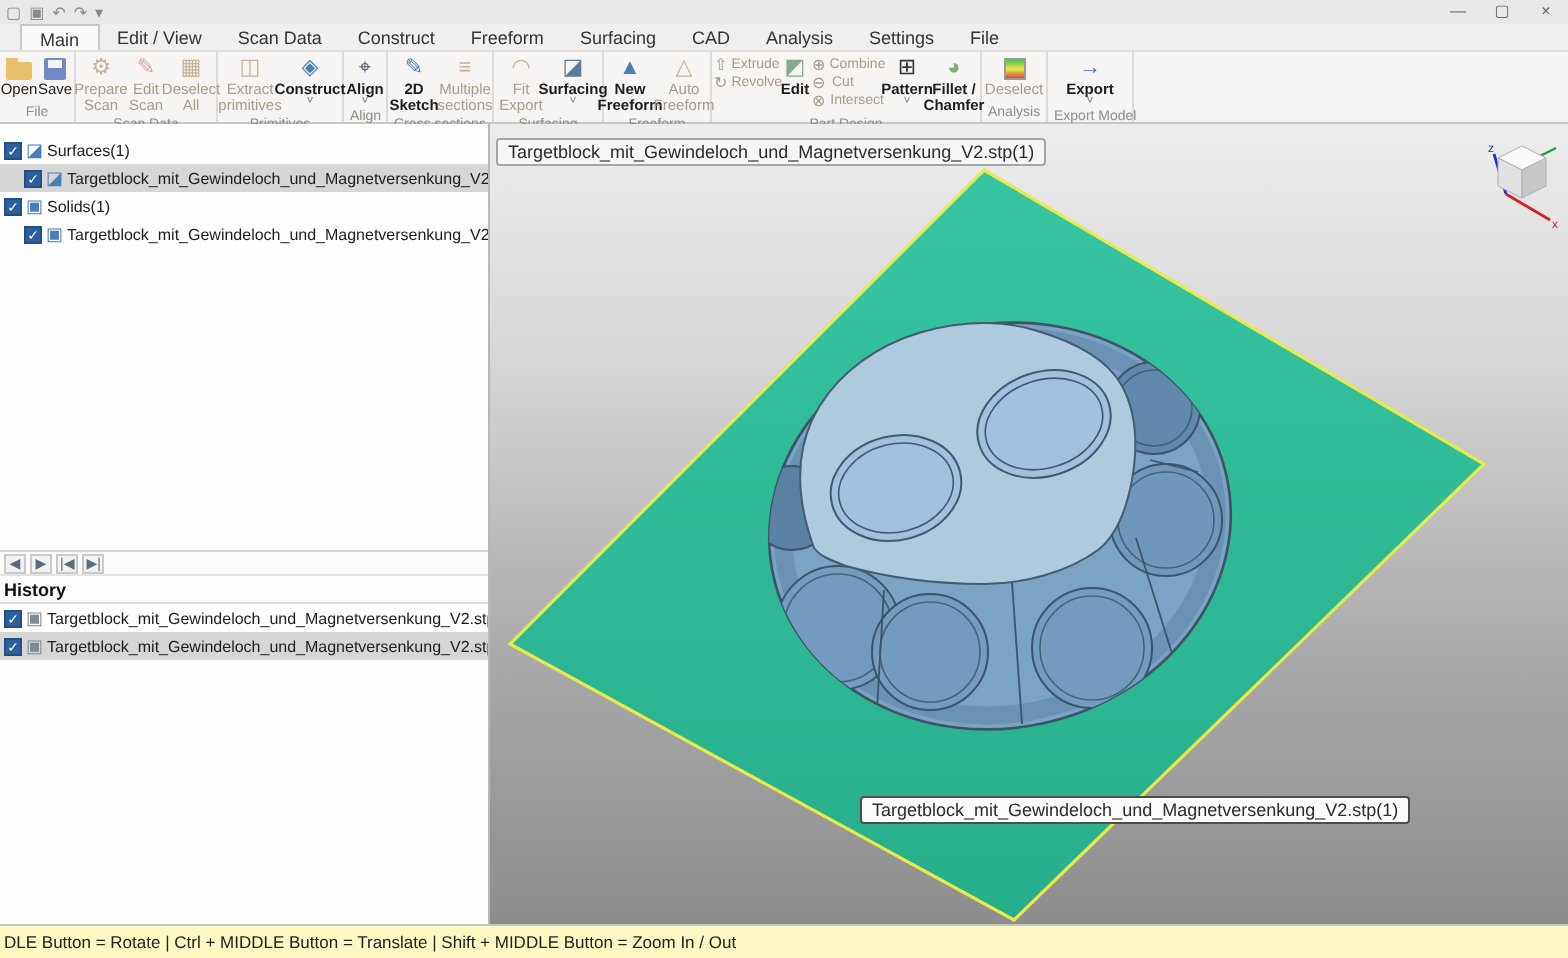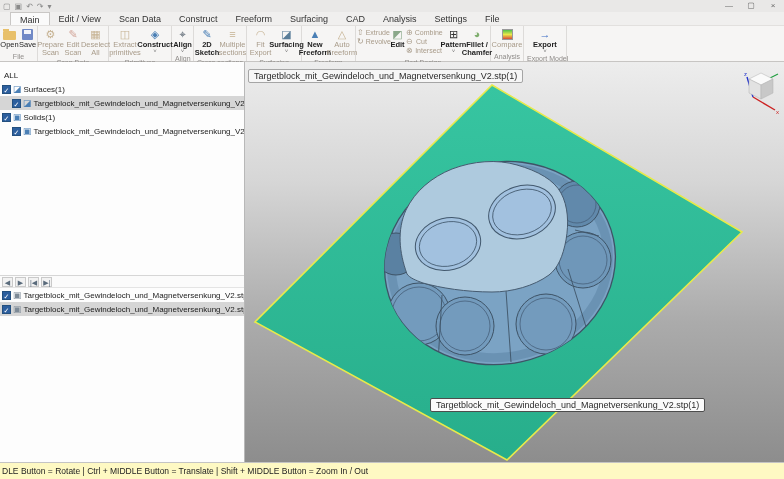--- a/index.html
+++ b/index.html
@@ -249,44 +249,41 @@
         <span class="lbl" style="font-weight:bold">Fillet / Chamfer</span>
       </div>
     </div>
     <div class="rgroup-label">Part Design</div>
   </div>
 
   <div class="rgroup" style="width:33px">
     <div class="rgroup-content">
       <div class="rbtn dis" style="width:31px">
         <span class="icon-compare"></span>
-        <span class="lbl">Compare</span>
+        <span class="lbl">Deselect</span>
       </div>
     </div>
     <div class="rgroup-label">Analysis</div>
   </div>
 
   <div class="rgroup" style="width:43px">
     <div class="rgroup-content">
       <div class="rbtn dd" style="width:26px">
         <span class="glyph" style="color:#3a6bc4;font-weight:bold">→</span>
         <span class="lbl" style="font-weight:bold">Export</span>
       </div>
     </div>
     <div class="rgroup-label">Export Model</div>
   </div>
 
 </div>
 
 <div id="leftpanel">
 
   <div style="padding-top:6px">
-    <div class="trow" style="padding-left:4px">
-      <span>ALL</span>
-    </div>
     <div class="trow" style="padding-left:2px">
       <span class="cb">✓</span>
       <span class="ticon blue">◪</span>
       <span>Surfaces(1)</span>
     </div>
     <div class="trow sel" style="padding-left:12px">
       <span class="cb">✓</span>
       <span class="ticon blue">◪</span>
       <span>Targetblock_mit_Gewindeloch_und_Magnetversenkung_V2.stp(1)</span>
     </div>
@@ -302,20 +299,21 @@
     </div>
   </div>
 
   <div id="histblock">
     <div id="histnav">
       <span class="hbtn">◀</span>
       <span class="hbtn">▶</span>
       <span class="hbtn">|◀</span>
       <span class="hbtn">▶|</span>
     </div>
+    <div id="histheader">History</div>
     <div class="trow" style="padding-left:2px">
       <span class="cb">✓</span>
       <span class="ticon gray">▣</span>
       <span>Targetblock_mit_Gewindeloch_und_Magnetversenkung_V2.stp (Solid)</span>
     </div>
     <div class="trow sel" style="padding-left:2px">
       <span class="cb">✓</span>
       <span class="ticon gray">▣</span>
       <span>Targetblock_mit_Gewindeloch_und_Magnetversenkung_V2.stp(1) (Surface)</span>
     </div>

